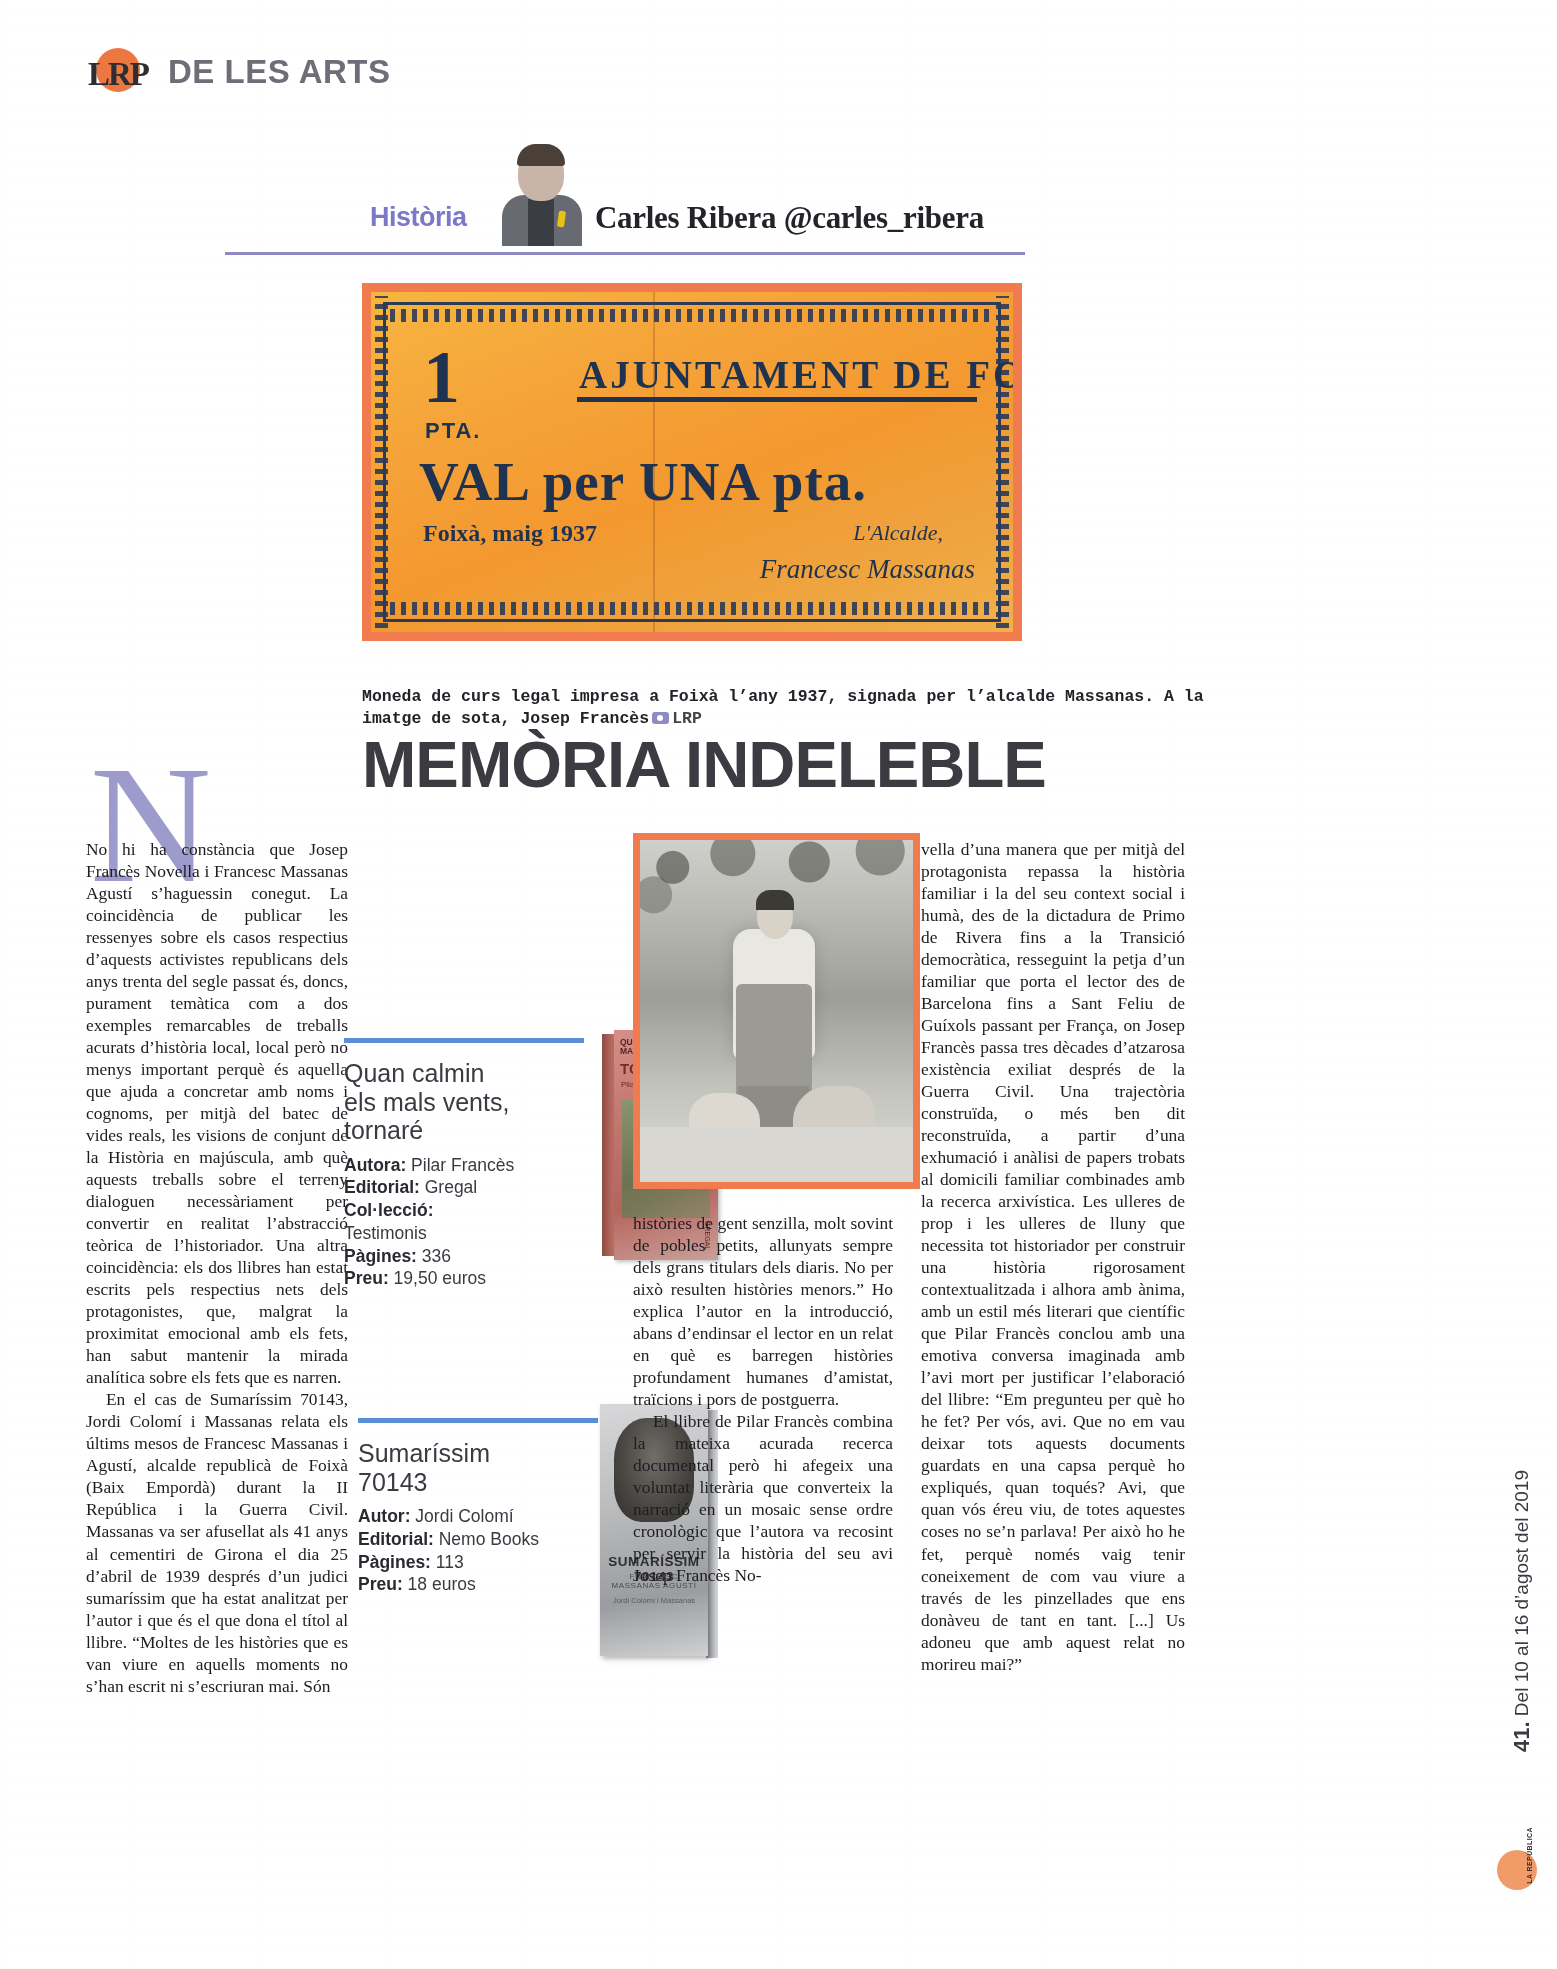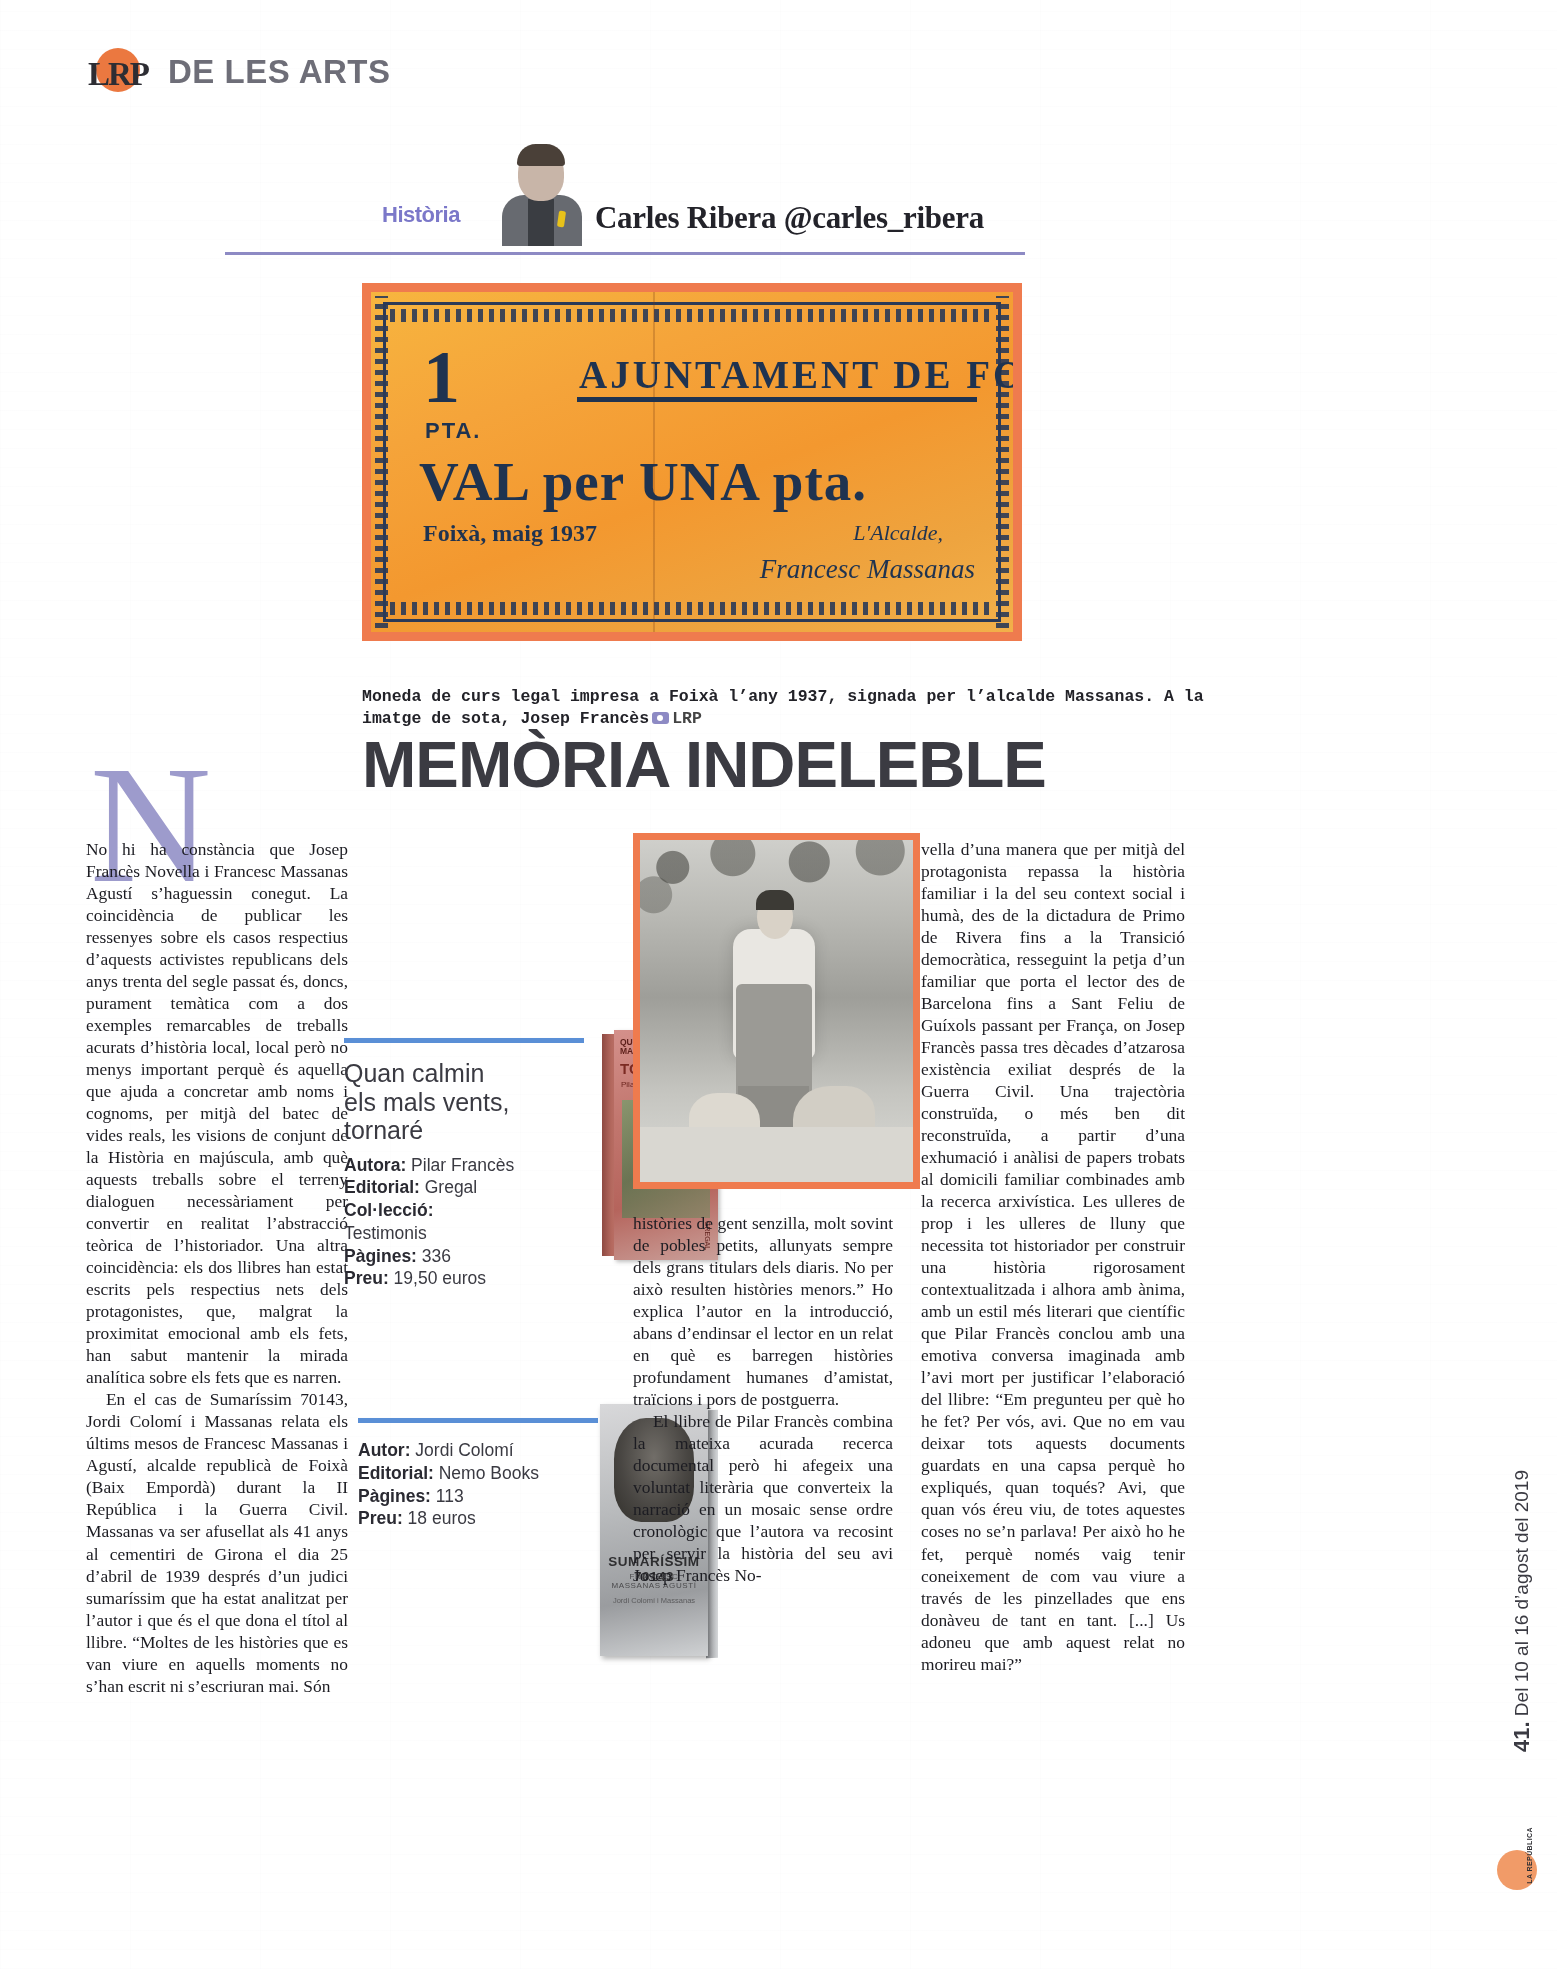--- a/index.html
+++ b/index.html
@@ -27,21 +27,21 @@
   .lrp-logo .disc{position:absolute;left:8px;top:2px;width:44px;height:44px;border-radius:50%;
       background:#e8601f;opacity:.85;}
   .lrp-logo .txt{position:relative;font-family:"Liberation Serif",serif;font-weight:bold;font-size:33px;
       letter-spacing:-2px;color:#2d2d33;z-index:2;transform:translateY(2px);}
   .masthead h1{margin:0;font-family:"Liberation Sans",sans-serif;font-weight:bold;font-size:33px;
       letter-spacing:.5px;color:#6e6e78;}
 
   
   .byline-row{position:absolute;left:225px;top:196px;width:800px;height:52px;}
   .kicker{position:absolute;left:145px;top:6px;font-family:"Liberation Sans",sans-serif;
-      font-weight:bold;font-size:22px;color:#7b78c9;letter-spacing:-.5px;margin-left:12px;}
+      font-weight:bold;font-size:27px;color:#7b78c9;letter-spacing:-.5px;}
   .author-photo{position:absolute;left:275px;top:-55px;width:84px;height:105px;overflow:hidden;}
   .author-photo .head{position:absolute;left:18px;top:6px;width:46px;height:54px;border-radius:48% 48% 44% 44%;
       background:#c8b5a8;}
   .author-photo .hair{position:absolute;left:17px;top:3px;width:48px;height:22px;border-radius:24px 24px 4px 4px;
       background:#4a4038;}
   .author-photo .body{position:absolute;left:2px;top:54px;width:80px;height:52px;border-radius:22px 22px 0 0;
       background:#676a70;}
   .author-photo .shirt{position:absolute;left:28px;top:58px;width:26px;height:48px;background:#3a3d42;}
   .author-photo .ribbon{position:absolute;left:58px;top:70px;width:7px;height:16px;background:#e8c21a;
       border-radius:2px;transform:rotate(8deg);}
@@ -264,20 +264,22 @@
       <div class="ct">QUAN CALMIN ELS MALS VENTS,</div>
       <div class="ct2">TORNARÉ</div>
       <div class="ct3">Pilar Francès</div>
       <div class="ph"></div>
       <div class="ed">GREGAL</div>
     </div>
   </div>
 
   <div class="book" id="book2">
     <div class="rule"></div>
+    <div class="title" style="white-space:pre-line">Sumaríssim
+70143</div>
     <div class="meta">
       <div><b>Autor:</b> <span>Jordi Colomí</span></div>
       <div><b>Editorial:</b> <span>Nemo Books</span></div>
       <div><b>Pàgines:</b> <span>113</span></div>
       <div><b>Preu:</b> <span>18 euros</span></div>
     </div>
   </div>
   <div class="cover2">
     <div class="edge"></div>
     <div class="face">

